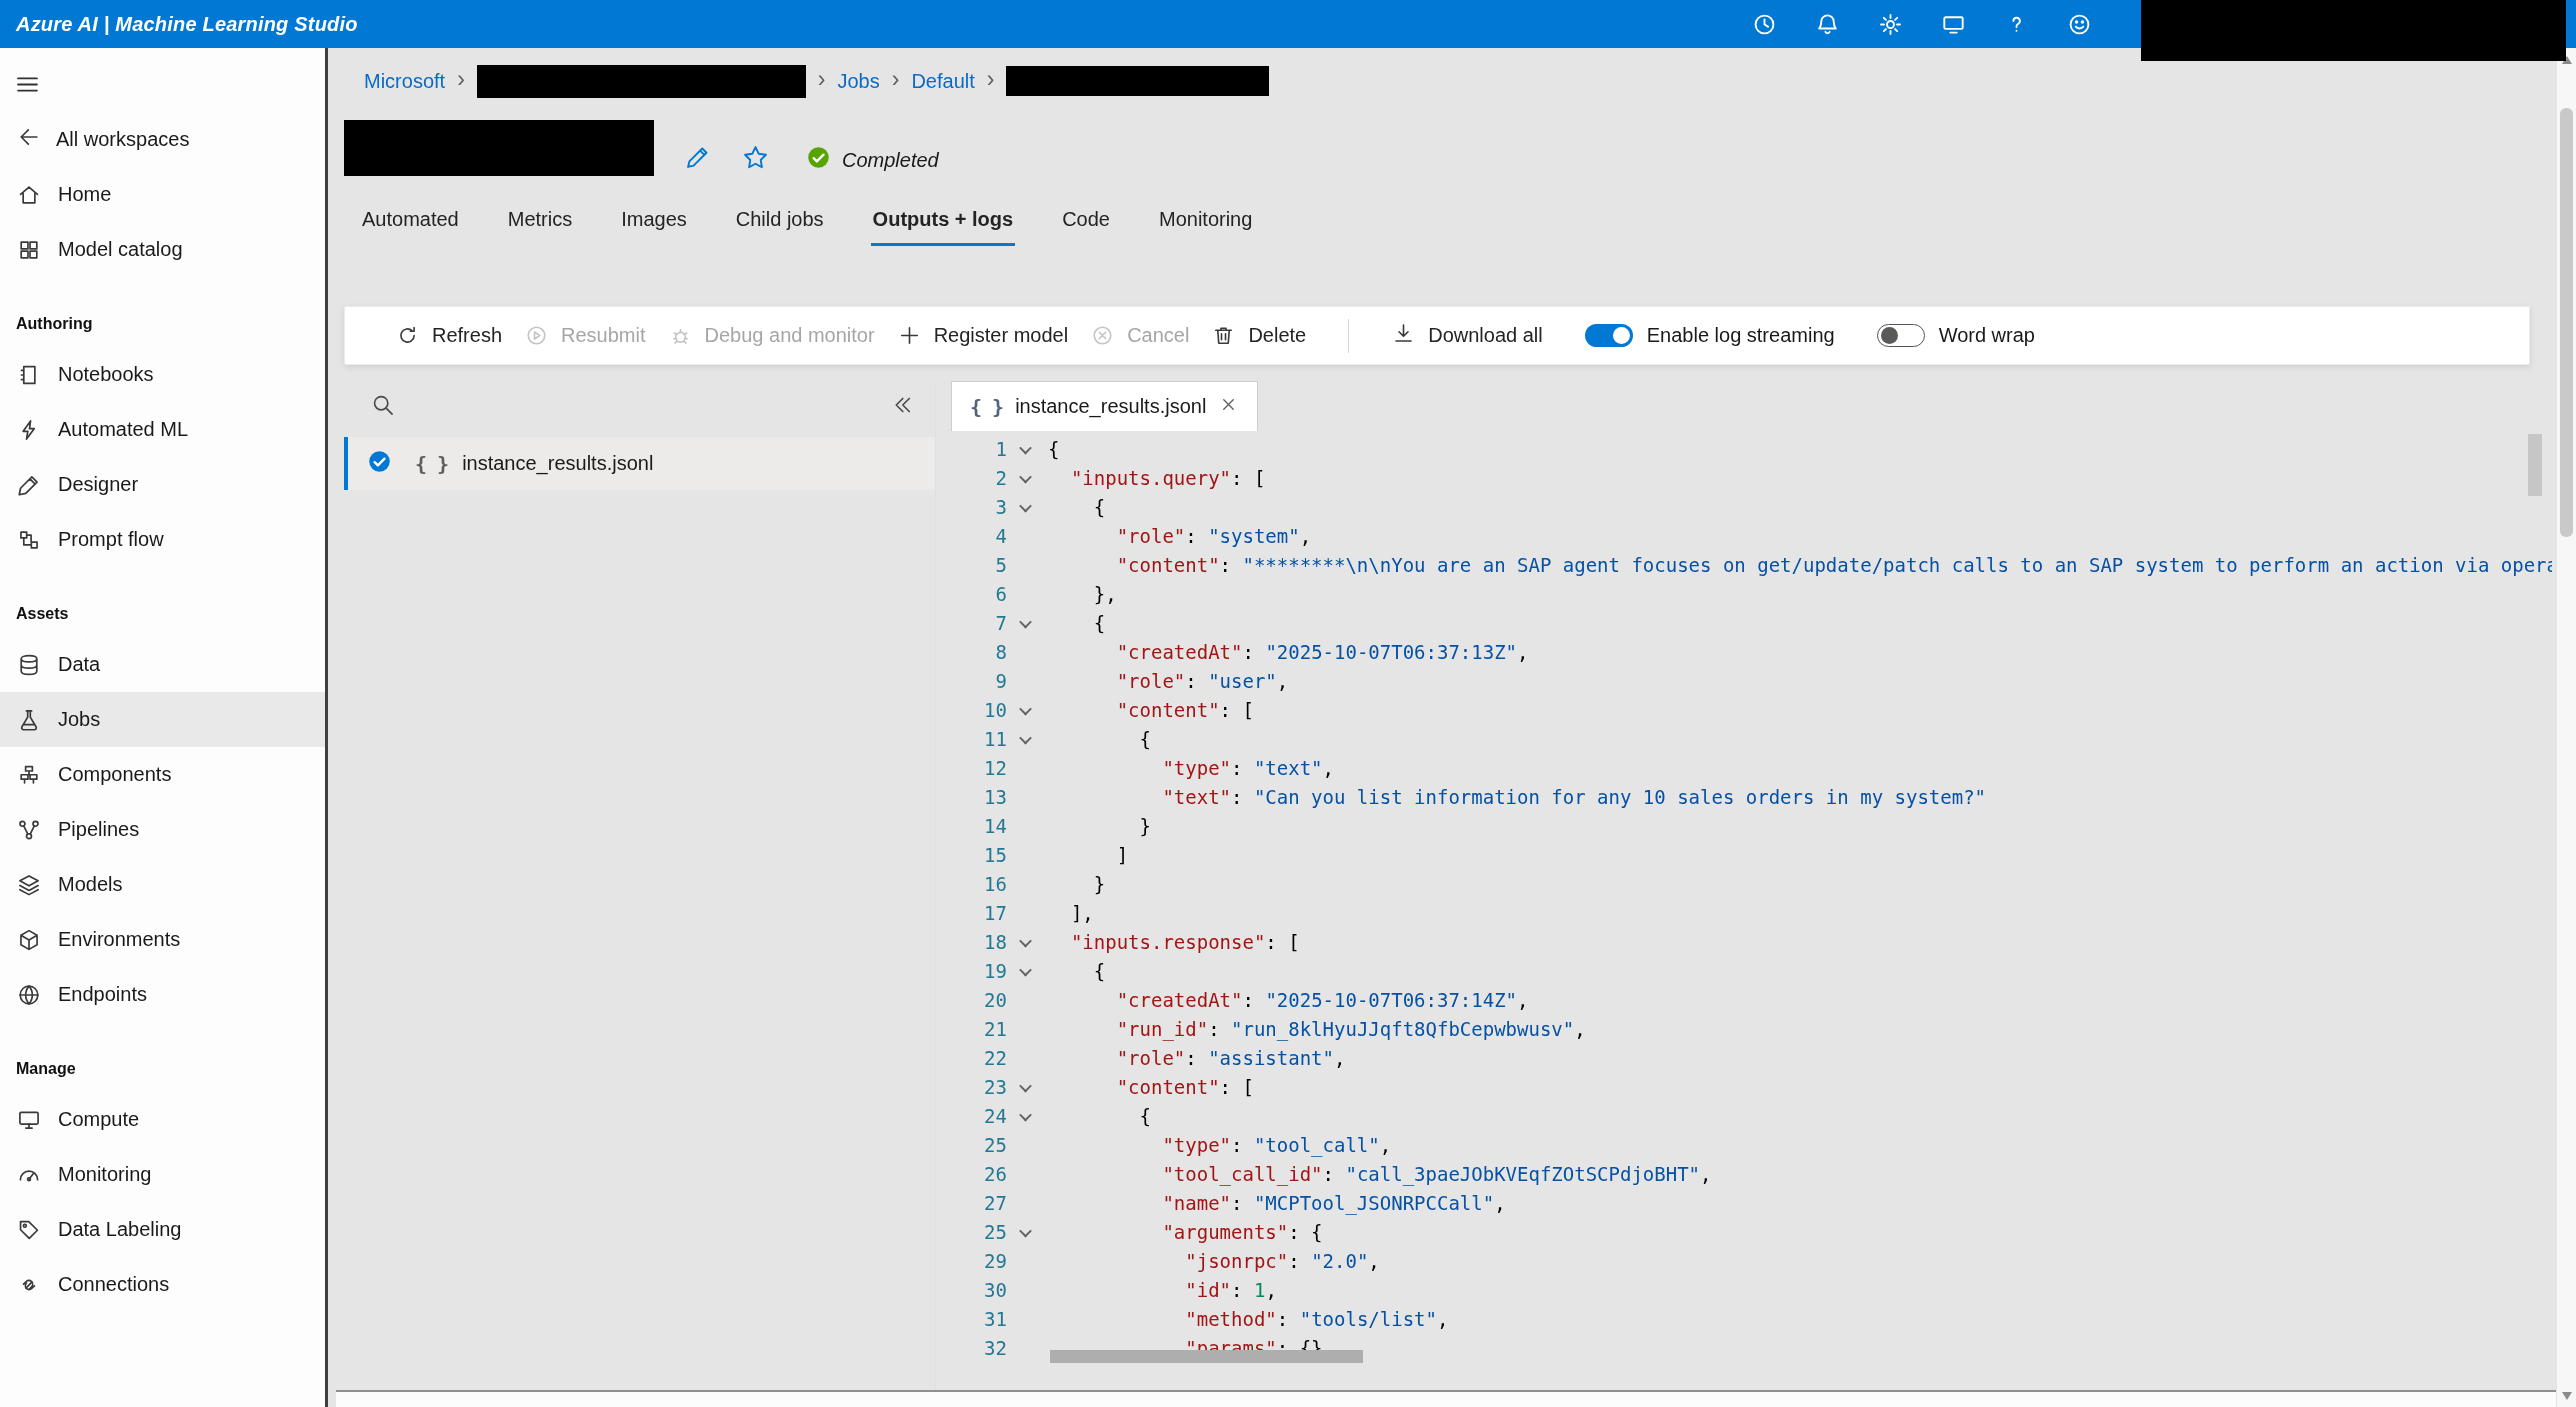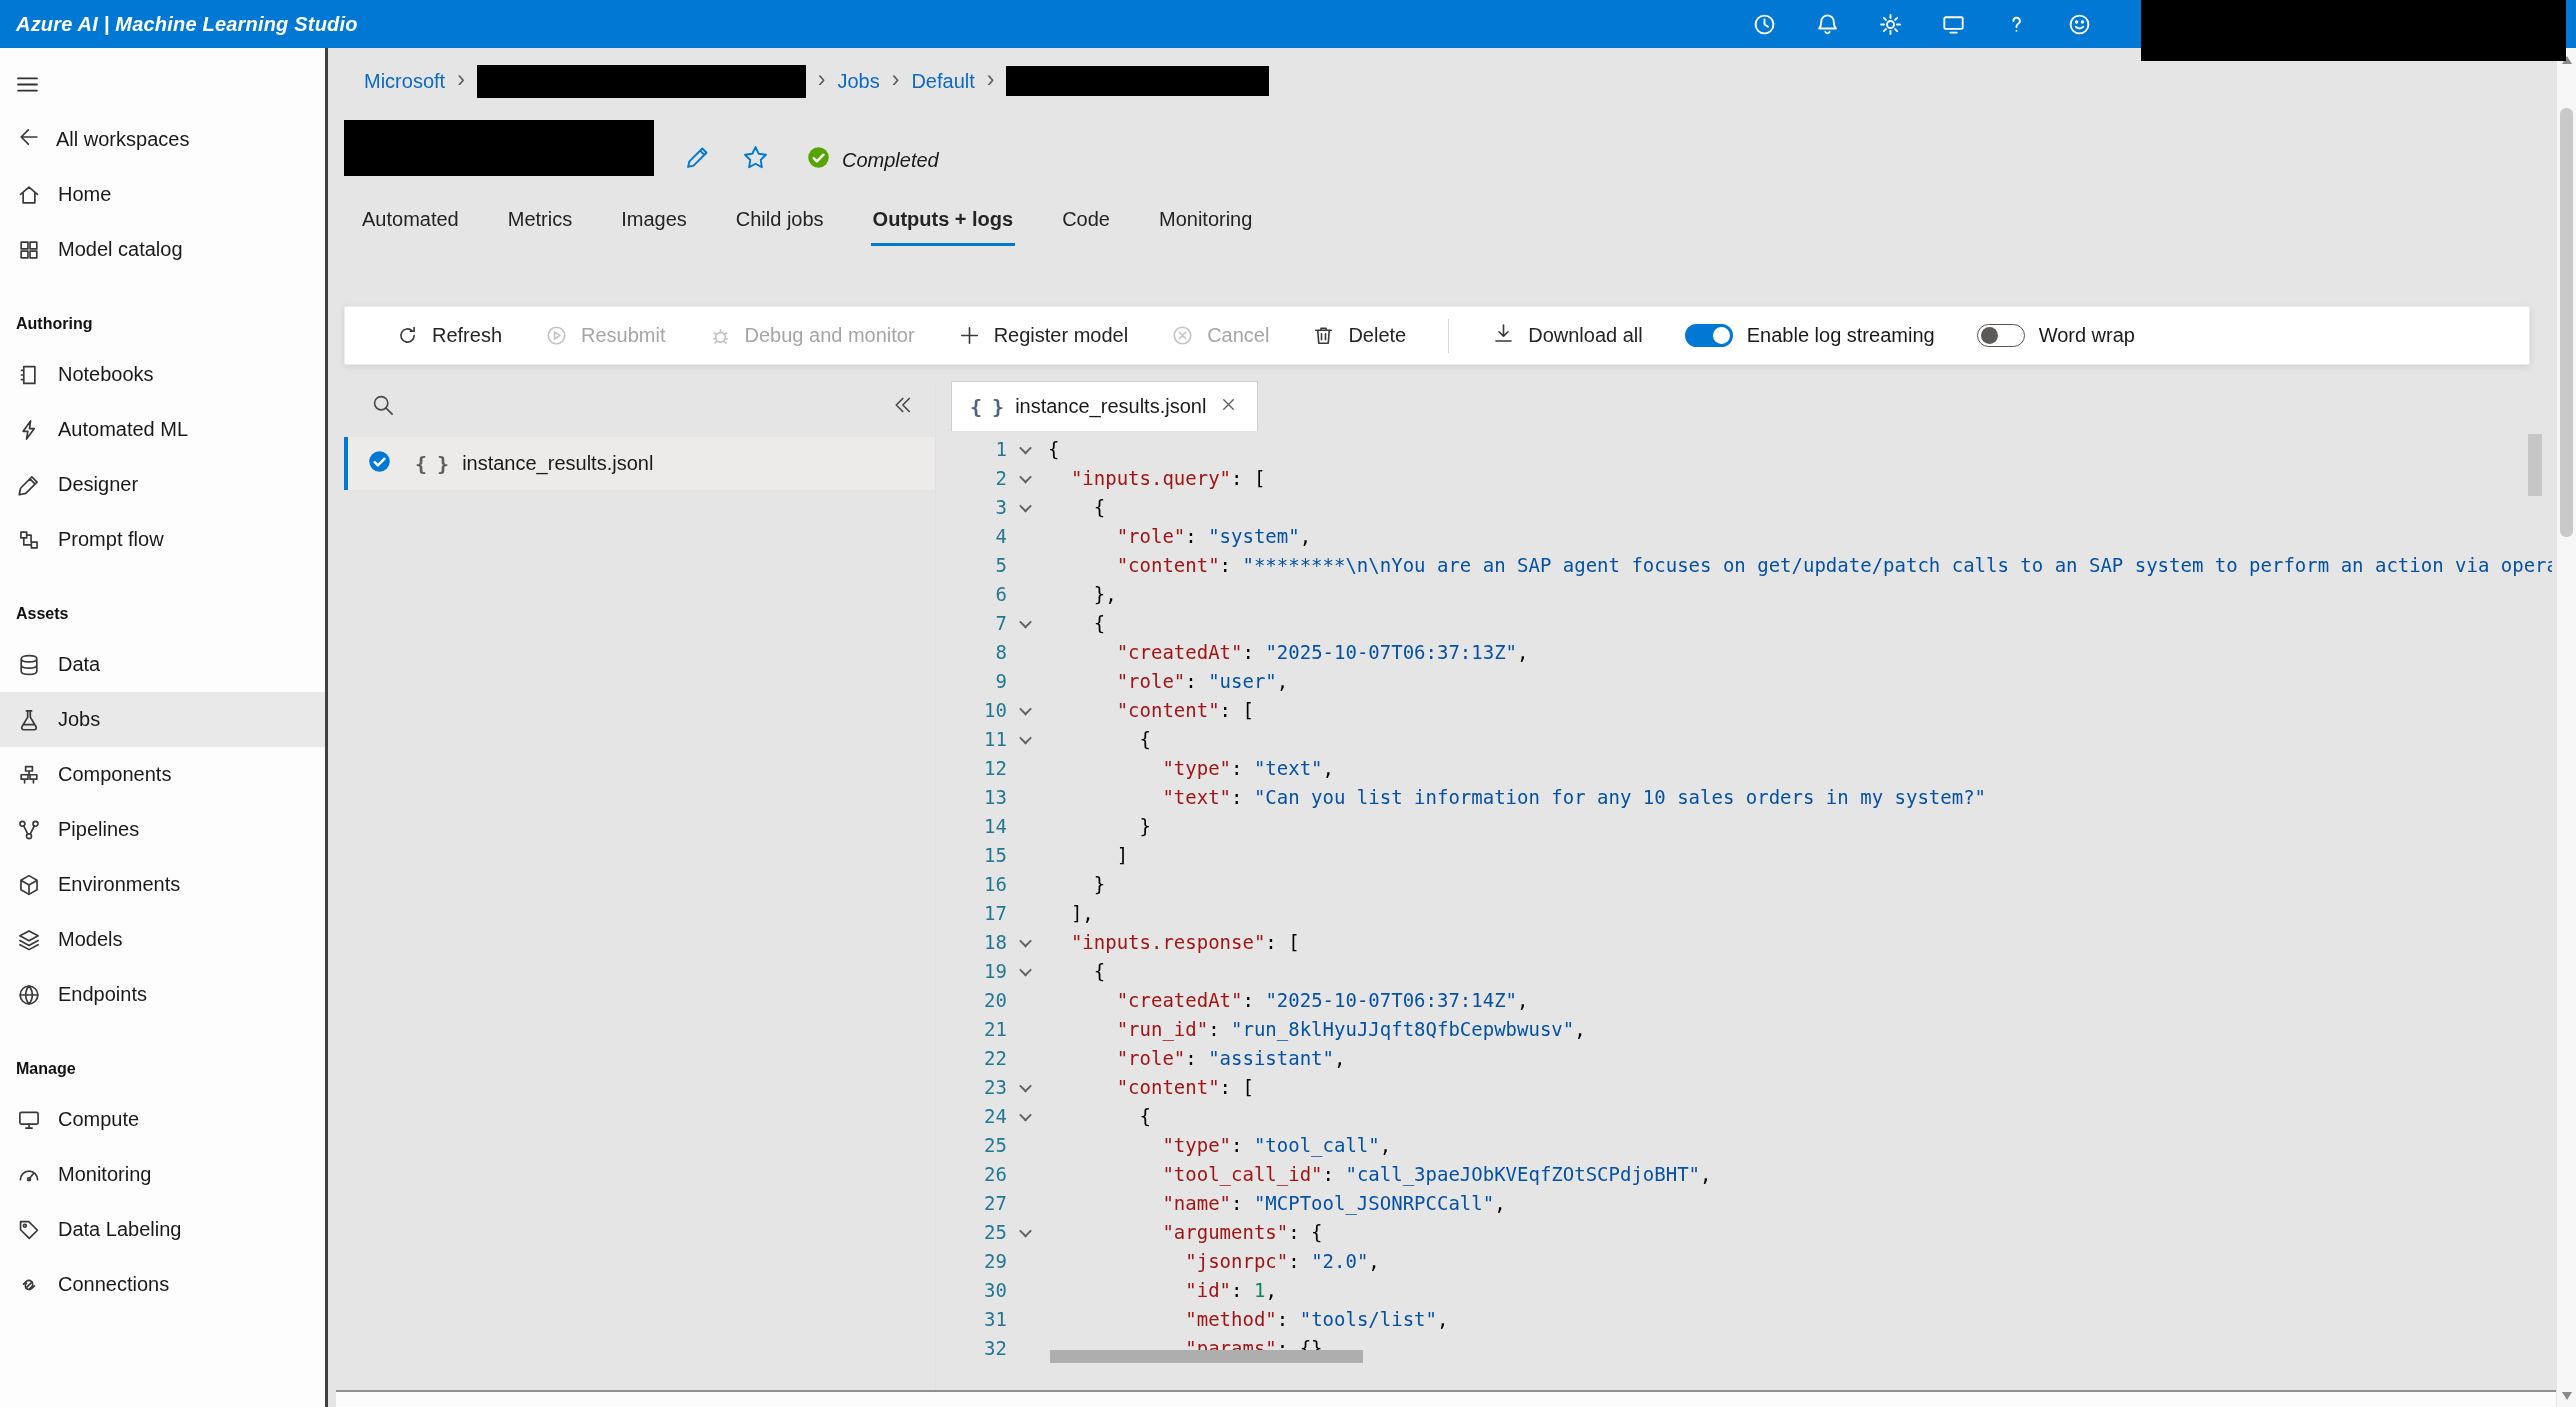--- a/index.html
+++ b/index.html
@@ -46,21 +46,21 @@
   .status-badge .icon { width:27px; height:27px; }
 
   
   .tabs { margin:26px 0 0 16px; height:50px; display:flex; gap:45px; align-items:flex-start; }
   .tab { font-size:20px; padding:6px 2px 12px; color:#242424; cursor:pointer; }
   .tab.active { font-weight:700; border-bottom:3px solid var(--accent,#0078d4); }
 
   
   .cmdbar { margin:54px 46px 0 0; height:59px; background:#fff; border:1px solid #ececec; border-radius:2px;
             box-shadow:0 2px 6px rgba(0,0,0,.10); display:flex; align-items:center; padding:0 20px 0 50px; gap:42px; font-size:20px; }
-  .cmdgroup { display:flex; align-items:center; gap:42px; }
+  .cmdgroup { display:flex; align-items:center; gap:22px; }
   .cmd { display:flex; align-items:center; gap:12px; color:#242424; cursor:pointer; white-space:nowrap; }
   .cmd .icon { width:25px; height:25px; color:#3b3a39; }
   .cmd.disabled { color:#a8a6a4; cursor:default; }
   .cmd.disabled .icon { color:#c6c4c2; }
   .cmd-divider { width:1px; height:34px; background:#d6d6d6; }
   .toggle-group { display:flex; align-items:center; gap:14px; cursor:pointer; white-space:nowrap; }
   .toggle { width:48px; height:23px; border-radius:12px; position:relative; flex:none; }
   .toggle.on { background:var(--accent,#0078d4); }
   .toggle.on .knob { position:absolute; right:3px; top:3px; width:17px; height:17px; border-radius:50%; background:#fff; }
   .toggle.off { background:#fff; border:1px solid #565553; }
@@ -217,31 +217,31 @@
           <svg viewBox="0 0 20 20" class="icon">
             <circle cx="5" cy="5.2" r="1.9"></circle>
             <circle cx="15" cy="5.2" r="1.9"></circle>
             <circle cx="10" cy="14.8" r="1.9"></circle>
             <path d="M5.9 6.9l3.2 6.2M14.1 6.9l-3.2 6.2"></path>
           </svg>
           <span>Pipelines</span>
         </div>
         <div class="srow">
           <svg viewBox="0 0 20 20" class="icon">
-            <path d="M10 2.8l6.2 3.6v7.2L10 17.2l-6.2-3.6V6.4zM3.8 6.4 10 10l6.2-3.6M10 10v7.2"></path>
-          </svg>
-          <span>Environments</span>
-        </div>
-        <div class="srow">
-          <svg viewBox="0 0 20 20" class="icon">
             <path d="M3 6.8 10 3l7 3.8-7 3.8z"></path>
             <path d="M3 10.4l7 3.8 7-3.8"></path>
             <path d="M3 13.6 10 17.4l7-3.8"></path>
           </svg>
           <span>Models</span>
+        </div>
+        <div class="srow">
+          <svg viewBox="0 0 20 20" class="icon">
+            <path d="M10 2.8l6.2 3.6v7.2L10 17.2l-6.2-3.6V6.4zM3.8 6.4 10 10l6.2-3.6M10 10v7.2"></path>
+          </svg>
+          <span>Environments</span>
         </div>
         <div class="srow">
           <svg viewBox="0 0 20 20" class="icon">
             <circle cx="10" cy="10" r="6.8"></circle>
             <path d="M3.2 10h13.6M10 3.2c-3.4 3.8-3.4 9.8 0 13.6M10 3.2c3.4 3.8 3.4 9.8 0 13.6"></path>
           </svg>
           <span>Endpoints</span>
         </div>
         <div class="sheader">Manage</div>
         <div class="srow">

